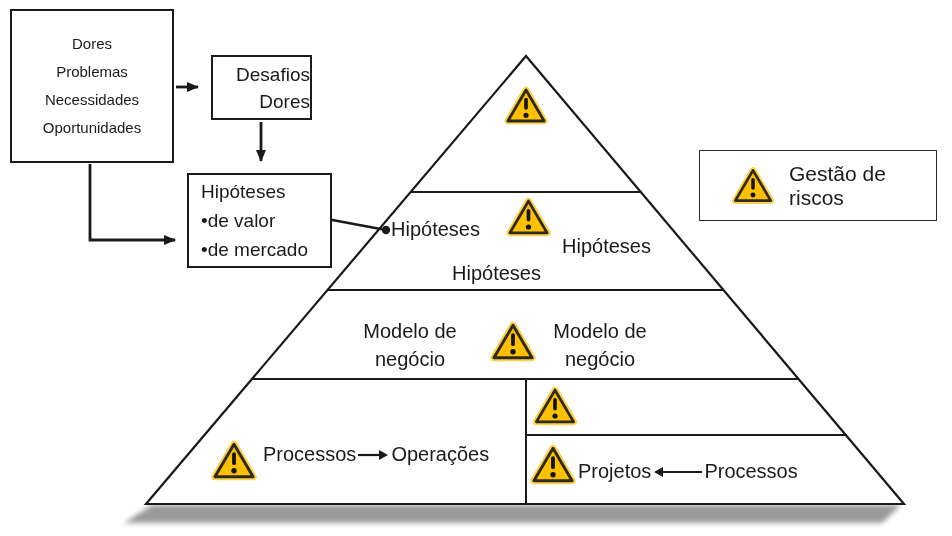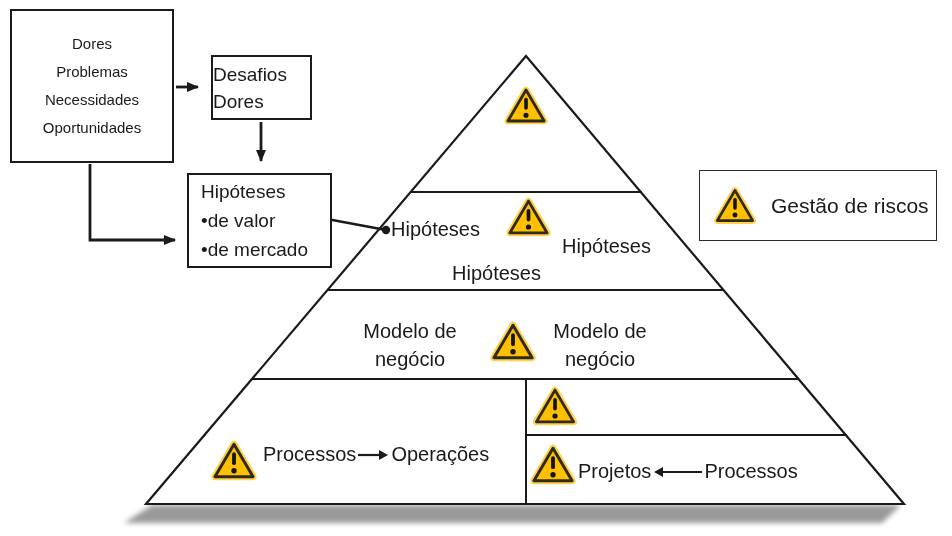--- a/index.html
+++ b/index.html
@@ -8,25 +8,25 @@
     font-family:"Liberation Sans","DejaVu Sans",sans-serif;color:#1a1a1a;
   }
   #overlay{position:absolute;left:0;top:0;width:952px;height:536px;}
   .abs{position:absolute;box-sizing:border-box;}
   .flowbox{
     border:2px solid #1b1b1b;background:#fff;z-index:2;
     display:flex;flex-direction:column;justify-content:center;
   }
   .flowbox .bl{display:block;}
   #sources-box{left:10px;top:9px;width:164px;height:154px;text-align:center;font-size:15px;line-height:28px;}
-  #challenges-box{left:211px;top:55px;width:101px;height:65px;text-align:left;font-size:19px;line-height:27px;}
+  #challenges-box{left:211px;top:55px;width:101px;height:65px;text-align:right;font-size:19px;line-height:27px;}
   #hypotheses-box{left:187px;top:173px;width:145px;height:95px;text-align:left;font-size:19px;line-height:29px;padding-left:12px;justify-content:center;}
   #legend-box{
     left:699px;top:150px;width:238px;height:71px;border:1.6px solid #2b2b2b;background:#fff;z-index:2;
-    display:flex;flex-direction:row;align-items:center;gap:15px;padding-left:14px;font-size:21px;margin-top:20px;
+    display:flex;flex-direction:row;align-items:center;gap:15px;padding-left:32px;font-size:21px;
   }
   .ptext{position:absolute;z-index:3;font-size:20px;line-height:23px;white-space:nowrap;}
   .pcenter{text-align:center;white-space:normal;}
   .warn{position:absolute;z-index:3;display:block;}
   .txtrow{position:absolute;z-index:3;display:flex;align-items:center;gap:2px;font-size:20px;line-height:23px;white-space:nowrap;}
   .inline-arrow{display:block;flex:0 0 auto;}
   #layer1-label{left:437px;top:126px;width:180px;line-height:31px;}
   #layer2-left{left:391px;top:218px;}
   #layer2-right{left:562px;top:235px;}
   #layer2-bottom{left:452px;top:262px;}

